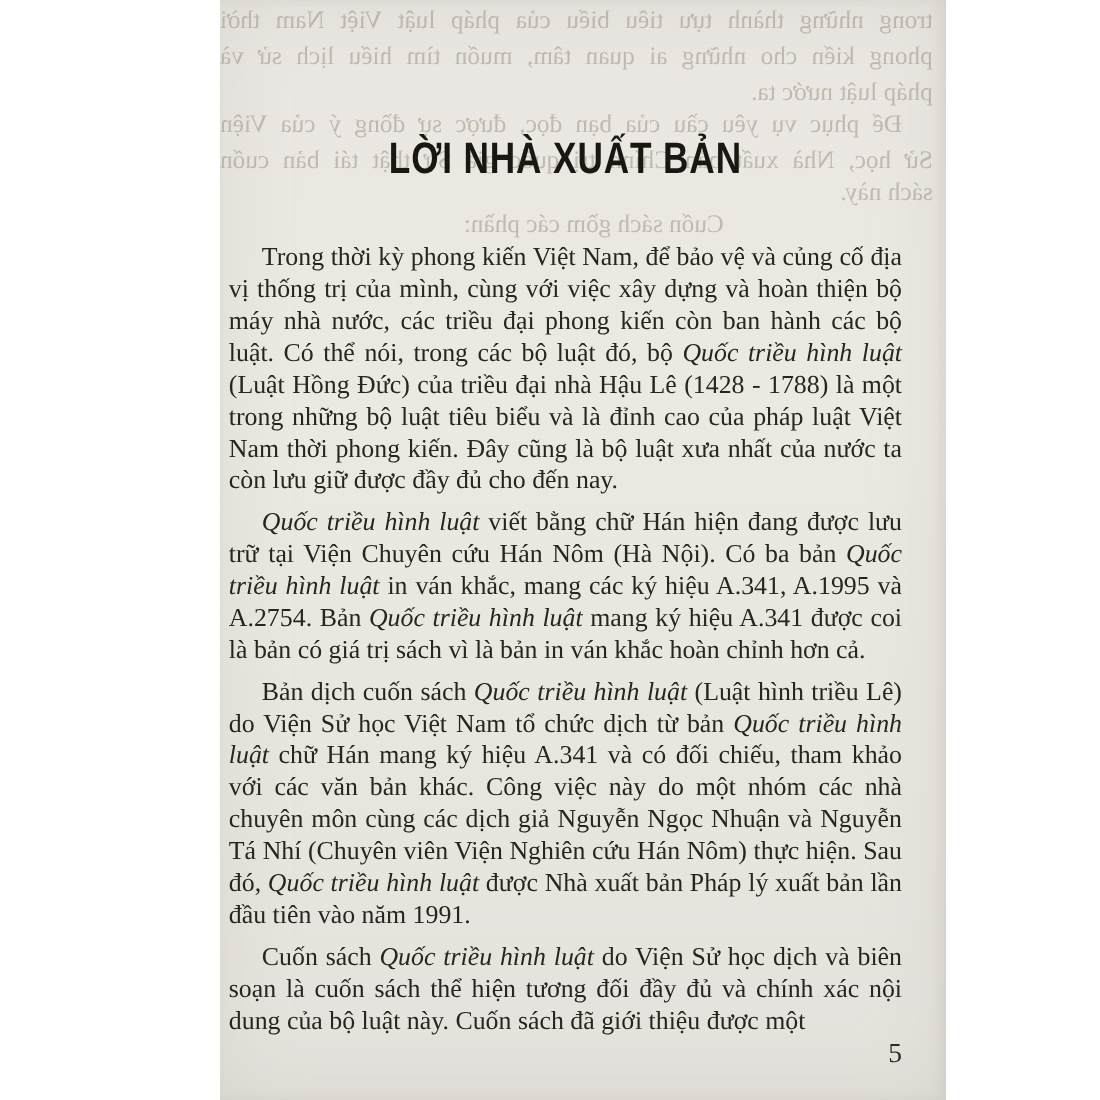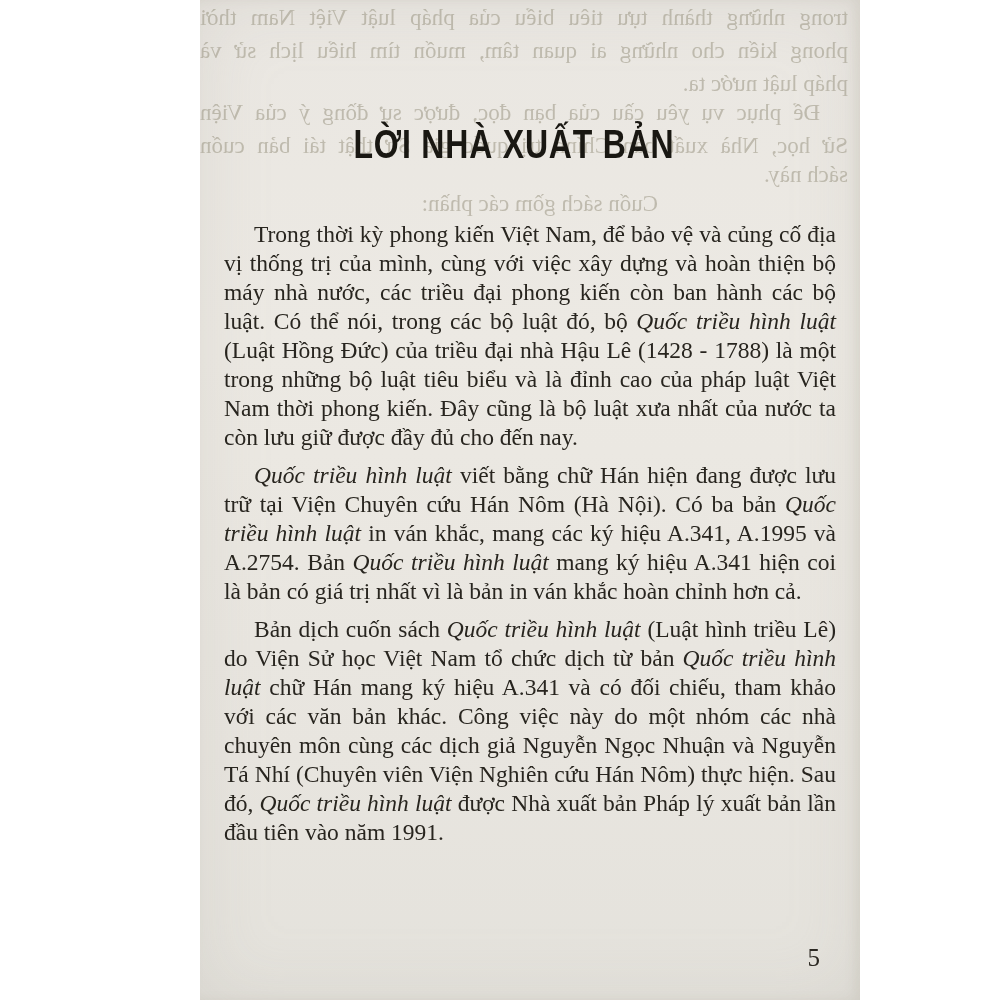--- a/index.html
+++ b/index.html
@@ -31,21 +31,21 @@
   .g-short{text-align:left;white-space:nowrap;}
   .g-offset{padding-left:190px;white-space:nowrap;box-sizing:border-box;}
   .page-title{
     position:absolute;top:122px;left:8px;width:612px;margin:0;
     text-align:center;z-index:3;
     font-family:"Liberation Sans","DejaVu Sans",sans-serif;
     font-weight:bold;font-size:40px;line-height:44px;letter-spacing:1px;
     color:#191712;transform:scaleX(.8);transform-origin:50% 50%;
   }
   .body-text{
-    position:absolute;top:220px;left:24px;width:612px;z-index:2;
+    position:absolute;top:220px;left:8px;width:612px;z-index:2;
     font-family:"Liberation Serif","DejaVu Serif",serif;
     font-size:23.5px;line-height:29px;color:#28251f;
   }
   .para{margin:0 0 9px 0;text-align:justify;text-indent:30px;}
   .para i{font-style:italic;}
   .page-number{
     position:absolute;top:944px;left:8px;width:612px;z-index:2;
     text-align:right;font-family:"Liberation Serif","DejaVu Serif",serif;
     font-size:25px;color:#2c2923;
   }
@@ -60,18 +60,19 @@
         <div class="ghost-line g-full">phong kiến cho những ai quan tâm, muốn tìm hiểu lịch sử và</div>
         <div class="ghost-line g-short">pháp luật nước ta.</div>
         <div class="ghost-line g-full-indent">Để phục vụ yêu cầu của bạn đọc, được sự đồng ý của Viện</div>
         <div class="ghost-line g-full">Sử học, Nhà xuất bản Chính trị quốc gia Sự thật tái bản cuốn</div>
         <div class="ghost-line g-short">sách này.</div>
         <div class="ghost-line g-offset">Cuốn sách gồm các phần:</div>
       </div>
     <h1 class="page-title">LỜI NHÀ XUẤT BẢN</h1>
     <div class="body-text">
         <p class="para"><span>Trong thời kỳ phong kiến Việt Nam, để bảo vệ và củng cố địa vị thống trị của mình, cùng với việc xây dựng và hoàn thiện bộ máy nhà nước, các triều đại phong kiến còn ban hành các bộ luật. Có thể nói, trong các bộ luật đó, bộ </span><i>Quốc triều hình luật</i><span> (Luật Hồng Đức) của triều đại nhà Hậu Lê (1428 - 1788) là một trong những bộ luật tiêu biểu và là đỉnh cao của pháp luật Việt Nam thời phong kiến. Đây cũng là bộ luật xưa nhất của nước ta còn lưu giữ được đầy đủ cho đến nay.</span></p>
-        <p class="para"><i>Quốc triều hình luật</i><span> viết bằng chữ Hán hiện đang được lưu trữ tại Viện Chuyên cứu Hán Nôm (Hà Nội). Có ba bản </span><i>Quốc triều hình luật</i><span> in ván khắc, mang các ký hiệu A.341, A.1995 và A.2754. Bản </span><i>Quốc triều hình luật</i><span> mang ký hiệu A.341 hiện coi là bản có giá trị nhất vì là bản in ván khắc hoàn chỉnh hơn cả.</span></p>
+        <p class="para"><i>Quốc triều hình luật</i><span> viết bằng chữ Hán hiện đang được lưu trữ tại Viện Chuyên cứu Hán Nôm (Hà Nội). Có ba bản </span><i>Quốc triều hình luật</i><span> in ván khắc, mang các ký hiệu A.341, A.1995 và A.2754. Bản </span><i>Quốc triều hình luật</i><span> mang ký hiệu A.341 được coi là bản có giá trị sách vì là bản in ván khắc hoàn chỉnh hơn cả.</span></p>
         <p class="para"><span>Bản dịch cuốn sách </span><i>Quốc triều hình luật</i><span> (Luật hình triều Lê) do Viện Sử học Việt Nam tổ chức dịch từ bản </span><i>Quốc triều hình luật</i><span> chữ Hán mang ký hiệu A.341 và có đối chiếu, tham khảo với các văn bản khác. Công việc này do một nhóm các nhà chuyên môn cùng các dịch giả Nguyễn Ngọc Nhuận và Nguyễn Tá Nhí (Chuyên viên Viện Nghiên cứu Hán Nôm) thực hiện. Sau đó, </span><i>Quốc triều hình luật</i><span> được Nhà xuất bản Pháp lý xuất bản lần đầu tiên vào năm 1991.</span></p>
+        <p class="para"><span>Cuốn sách </span><i>Quốc triều hình luật</i><span> do Viện Sử học dịch và biên soạn là cuốn sách thể hiện tương đối đầy đủ và chính xác nội dung của bộ luật này. Cuốn sách đã giới thiệu được một</span></p>
       </div>
     <div class="page-number">5</div>
   </div>
 </div>
 
 </body></html>

